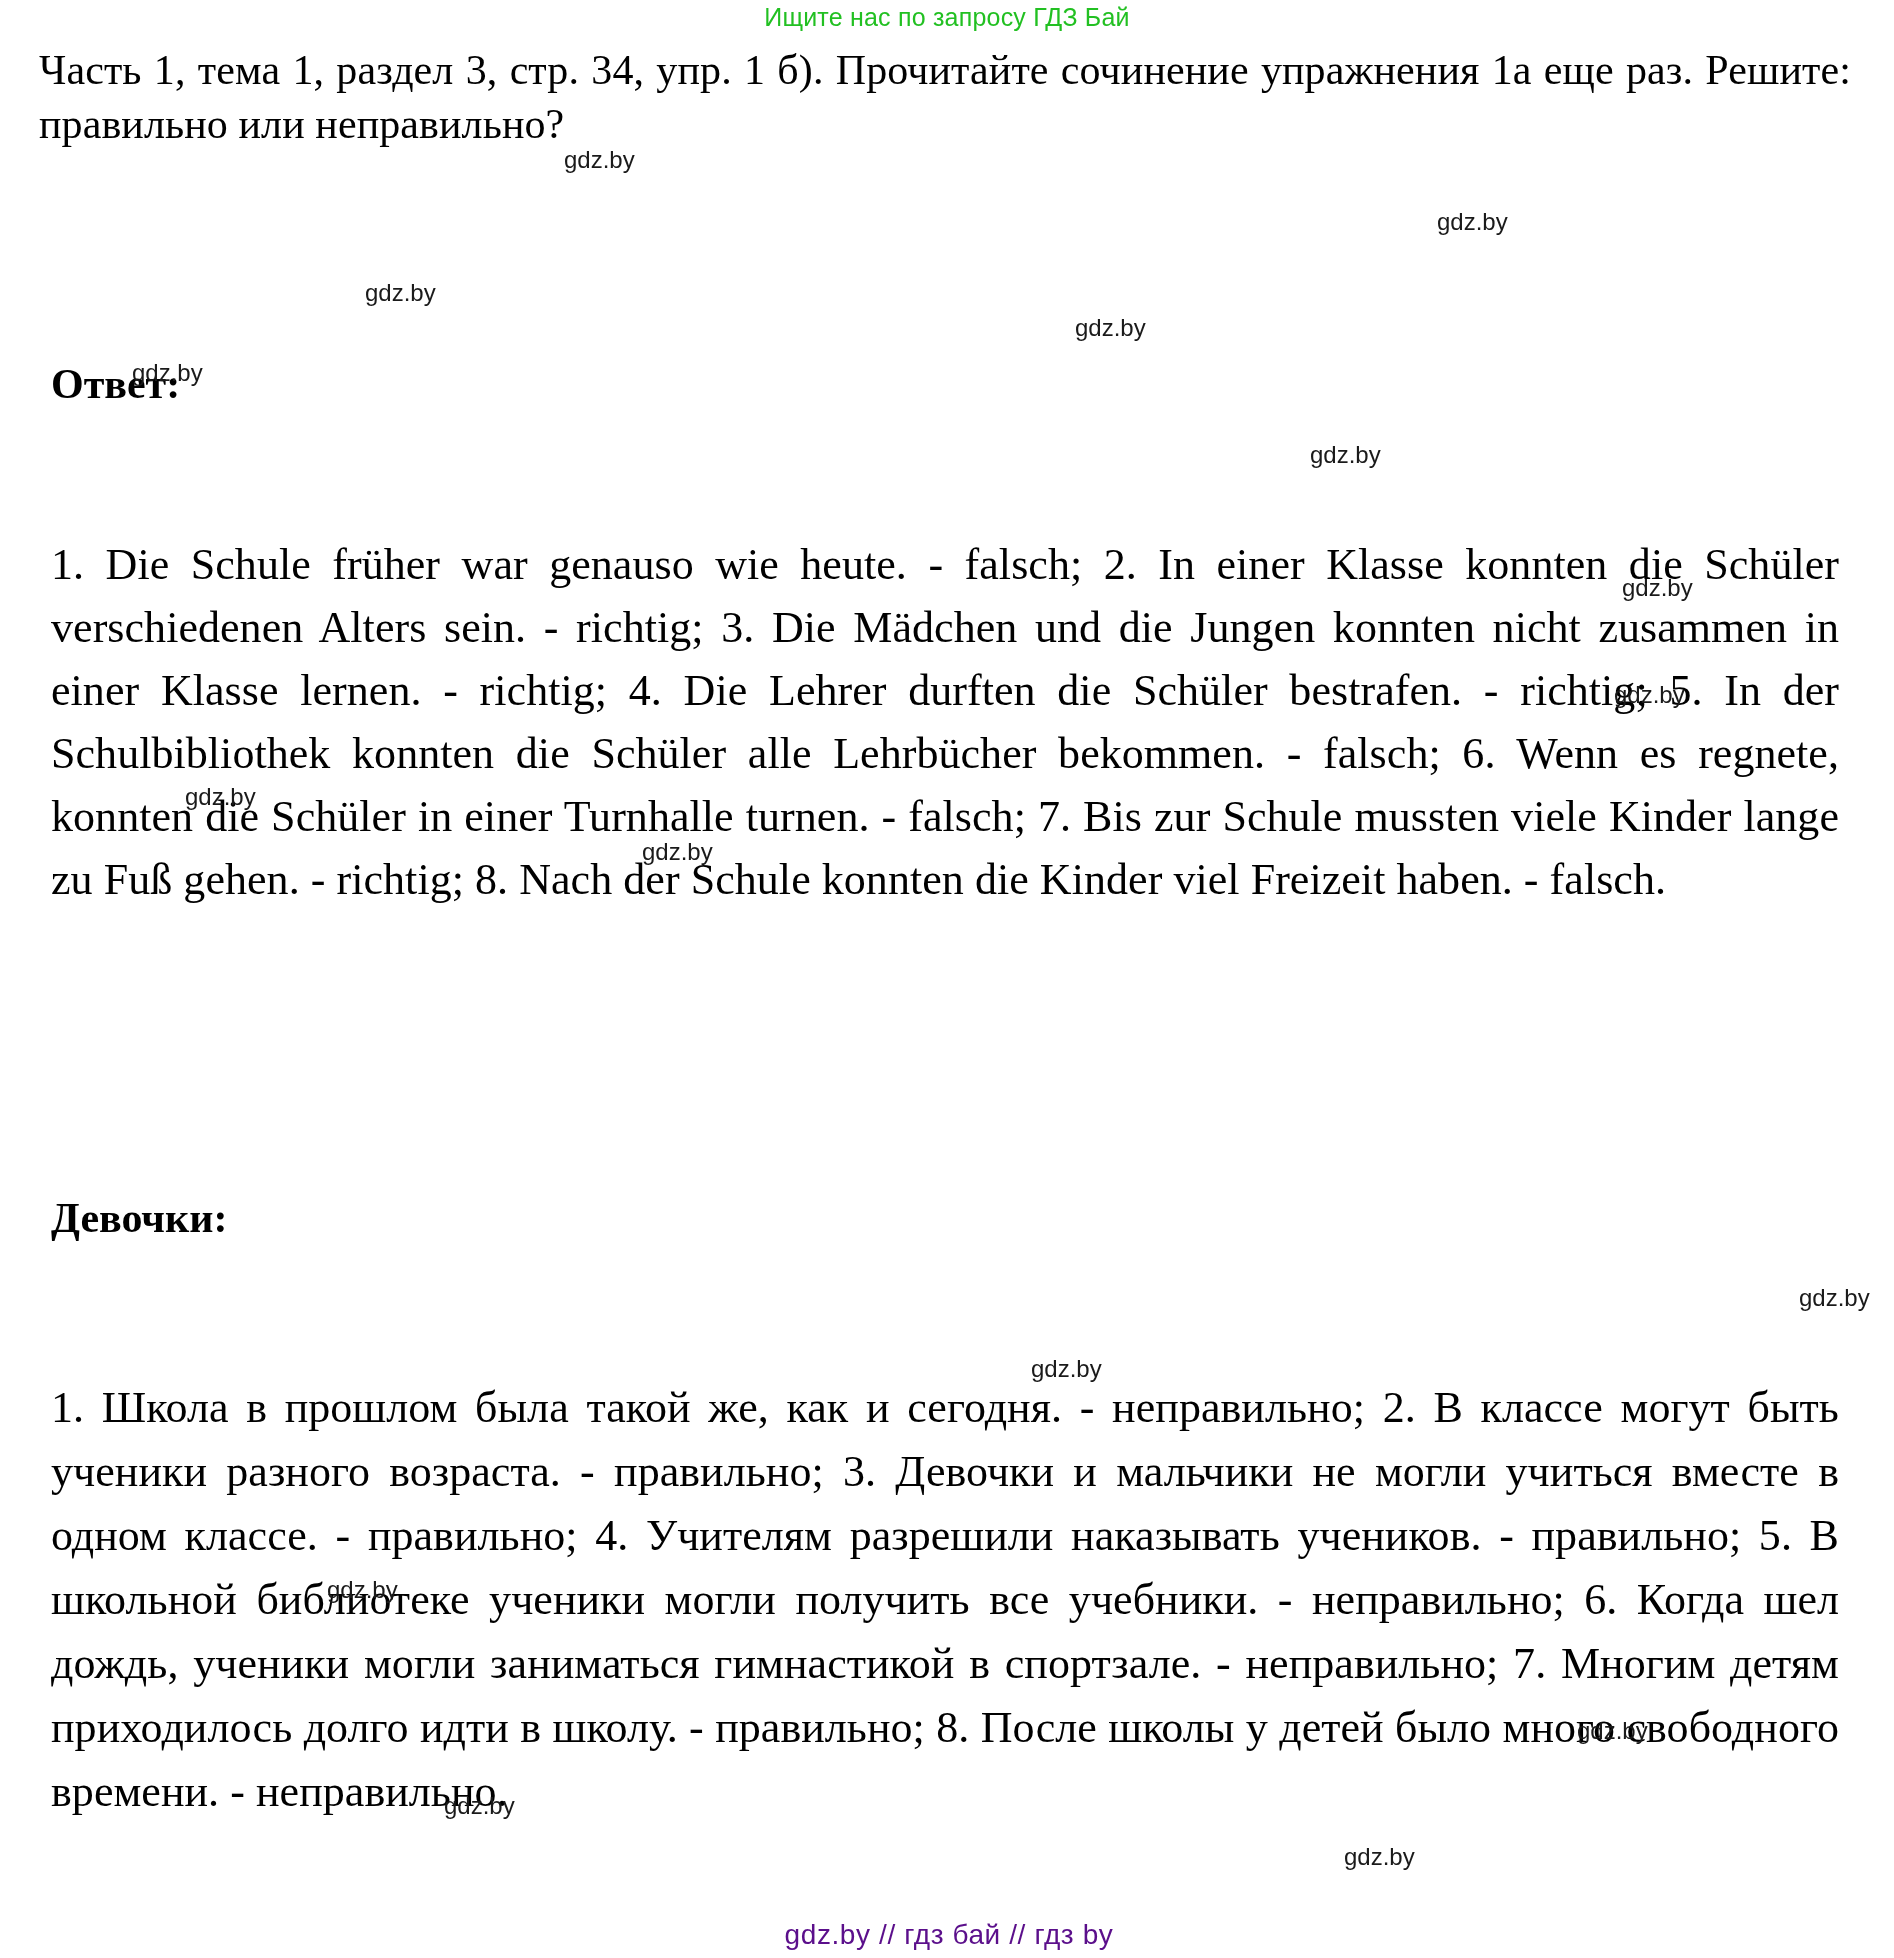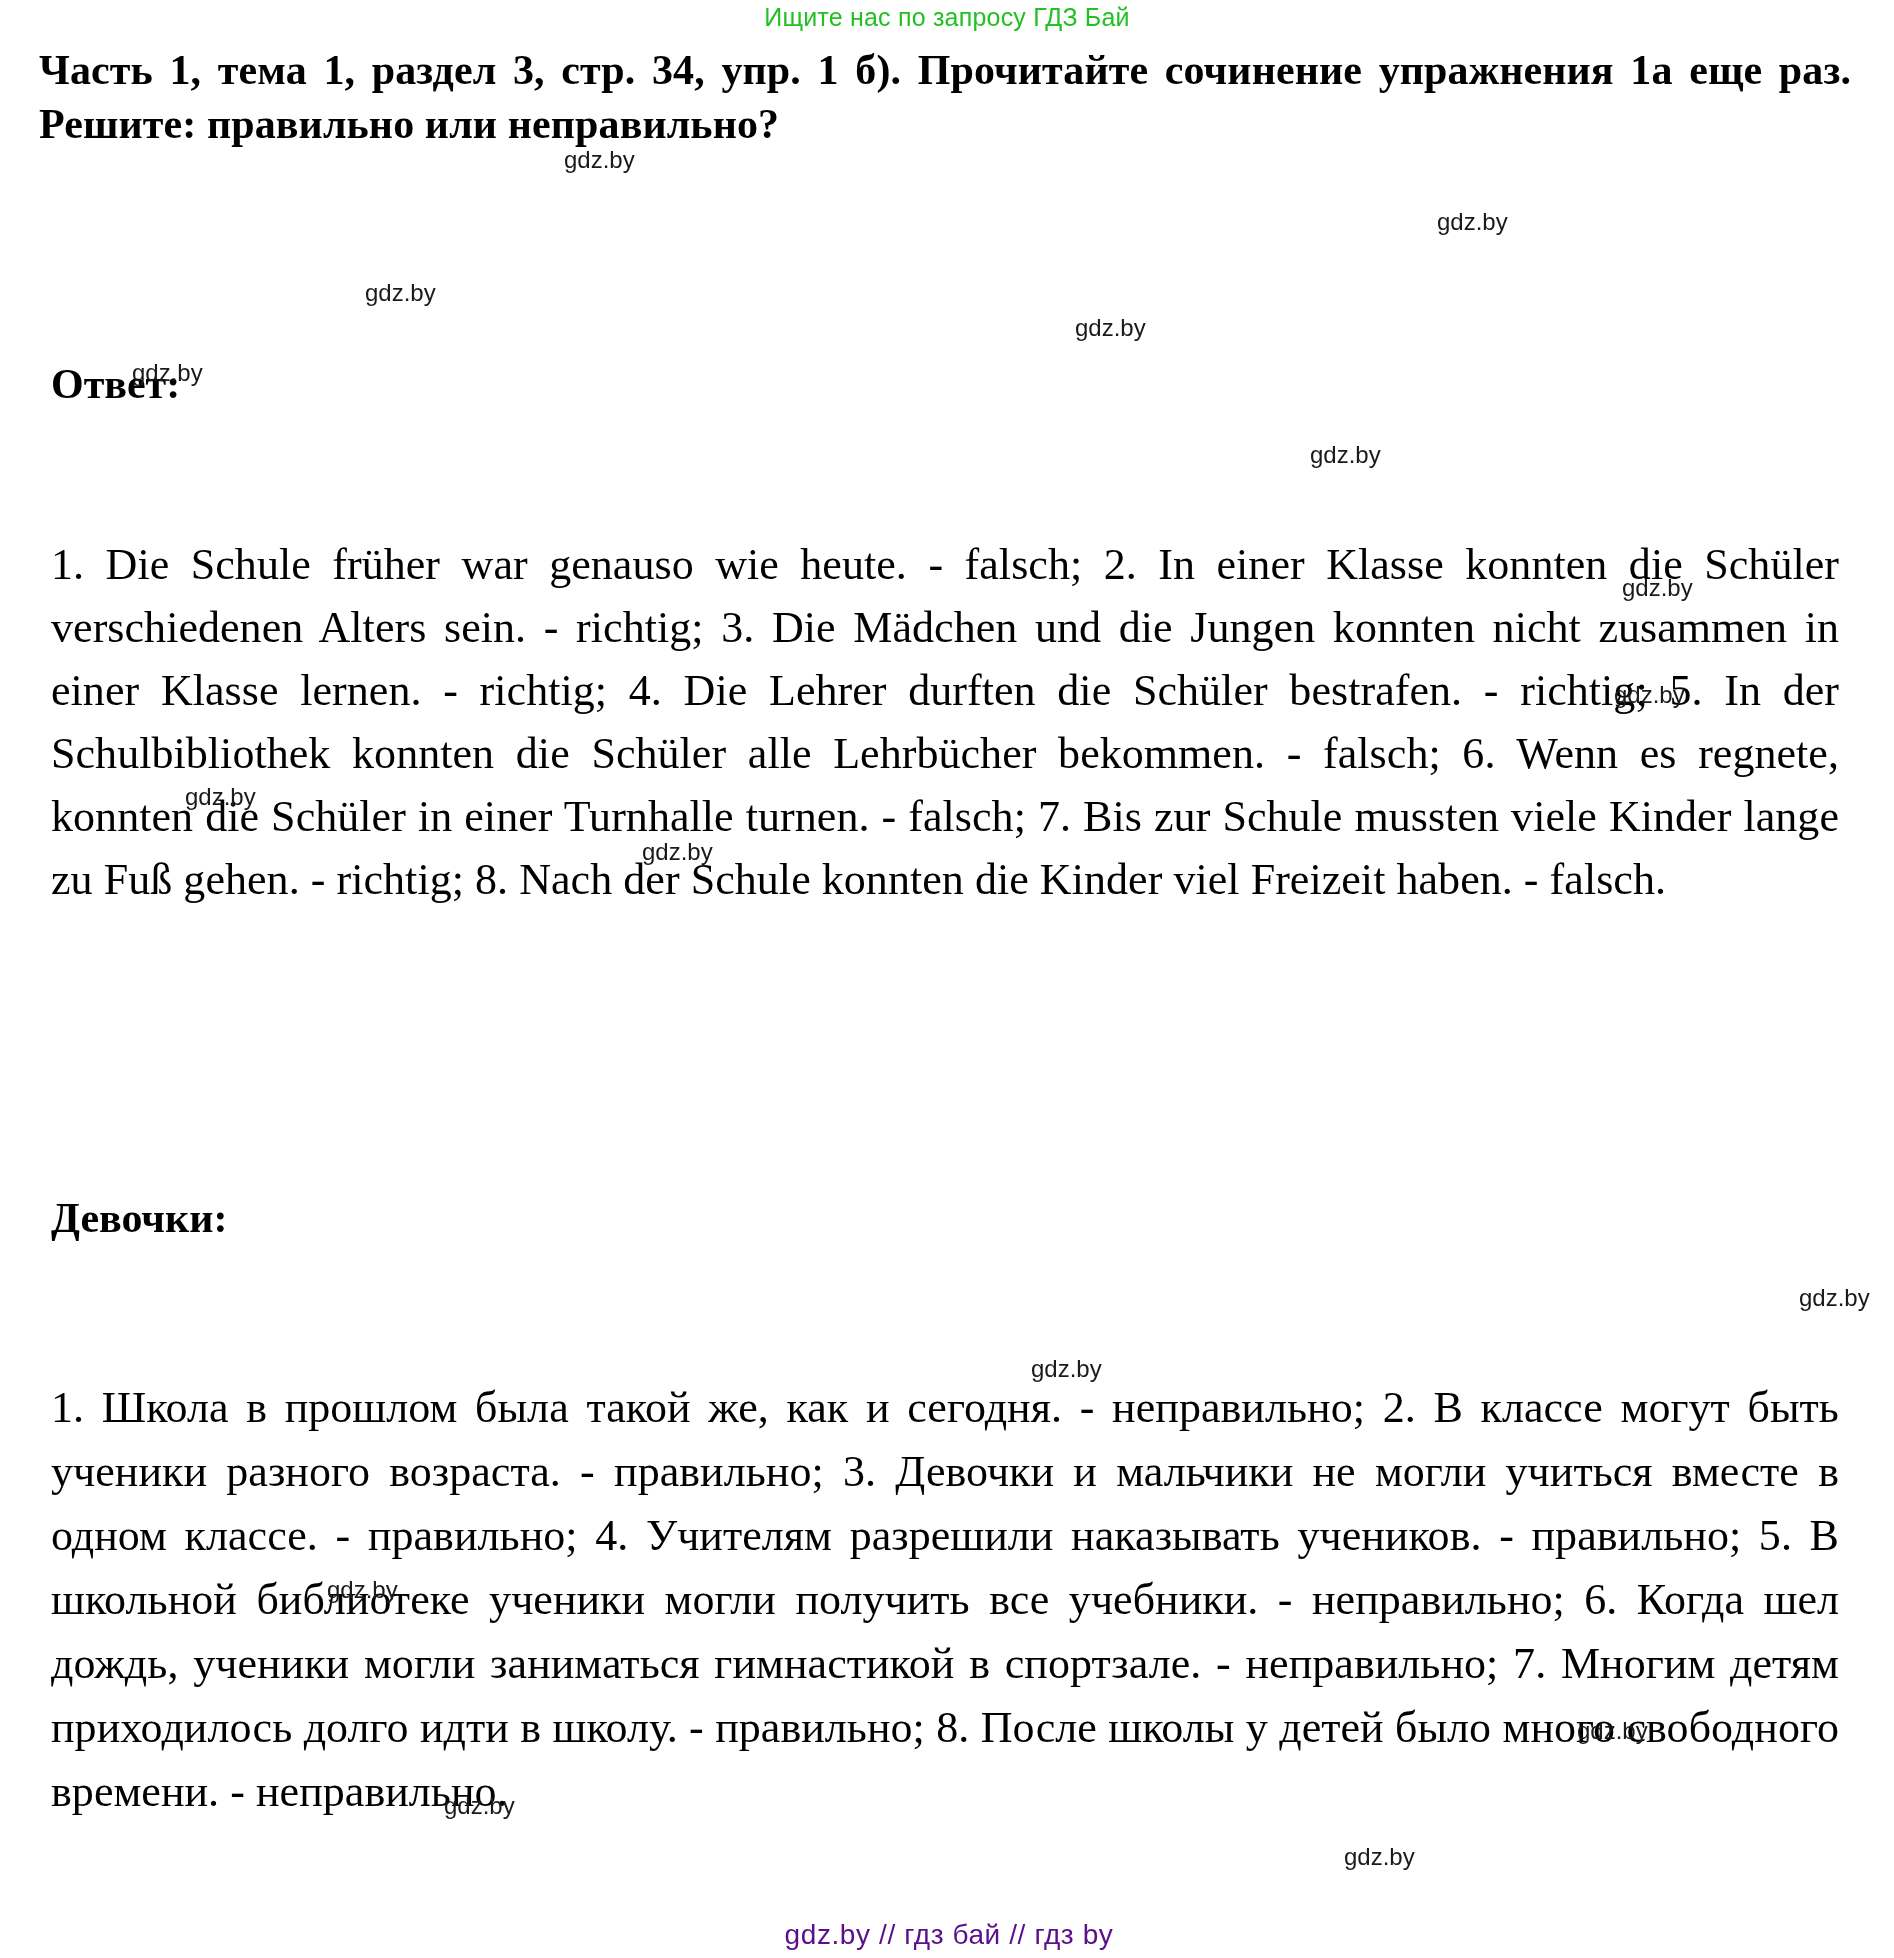--- a/index.html
+++ b/index.html
@@ -48,21 +48,21 @@
   .content {
     position: absolute;
     left: 39px;
     top: 43px;
     width: 1812px;
   }
 
   .task-title {
     font-size: 42px;
     line-height: 54px;
-    font-weight: bold;
+    font-weight: normal;
     text-align: justify;
     text-align-last: left;
     margin: 0;
     letter-spacing: 0.1px;
   }
 
   .section-heading {
     font-size: 42px;
     line-height: 52px;
     font-weight: bold;

